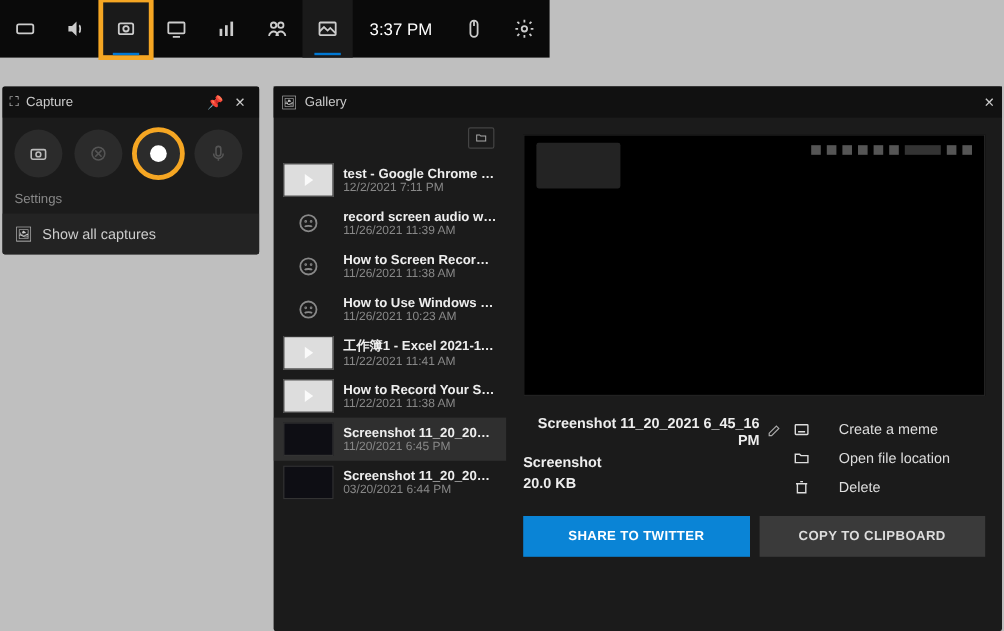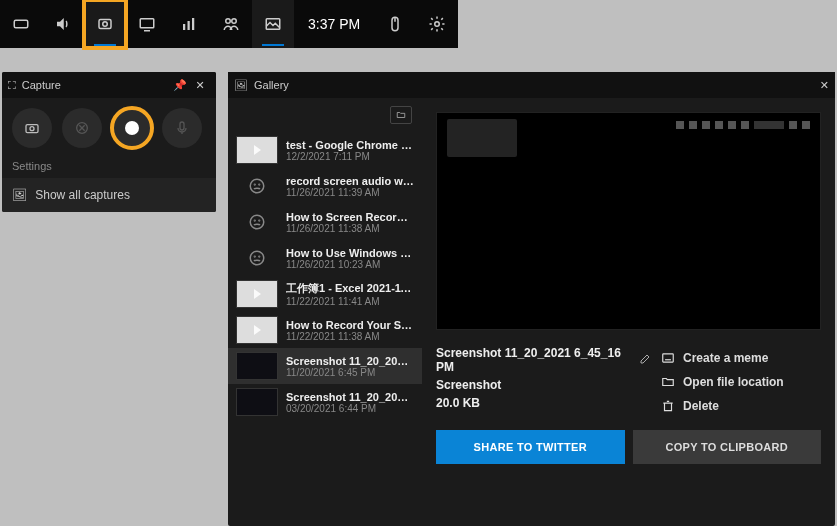--- a/index.html
+++ b/index.html
@@ -40,31 +40,31 @@
 .item.selected { background:#2f2f2f; }
 .thumb { width:42px; height:28px; background:#000; border:1px solid #333; position:relative; flex-shrink:0; display:flex; align-items:center; justify-content:center; }
 .thumb.light { background:#ddd; }
 .thumb.dark { background:#0e0e14; }
 .thumb .play { width:0; height:0; border-left:7px solid rgba(255,255,255,0.85); border-top:5px solid transparent; border-bottom:5px solid transparent; }
 .noface { width:42px; height:28px; display:flex; align-items:center; justify-content:center; color:#888; flex-shrink:0; }
 .item-txt { overflow:hidden; flex:1; }
 .item-title { font-size:11px; color:#eee; font-weight:600; white-space:nowrap; overflow:hidden; text-overflow:ellipsis; }
 .item-sub { font-size:10px; color:#888; white-space:nowrap; }
 
-.gal-main { flex:1; padding:14px 14px 10px 14px; display:flex; flex-direction:column; }
+.gal-main { flex:1; padding:14px 14px 10px 14px; display:flex; flex-direction:column;text-align:right; }
 .preview { width:100%; height:218px; background:#000; border:1px solid #222; position:relative; }
 .preview .mini { position:absolute; left:10px; top:6px; width:70px; height:38px; background:#232323; border-radius:2px; }
 .preview .tbar { position:absolute; right:10px; top:8px; height:12px; display:flex; gap:5px; }
 .preview .tbar span { width:8px; height:8px; background:#555; }
 .meta-row { display:flex; margin-top:16px; gap:10px; }
 .meta-left { flex:1; font-size:12px; }
 .meta-left .line { display:flex; align-items:center; gap:6px; margin-bottom:4px; }
 .meta-left .line.bold { font-weight:600; color:#eee; }
 .meta-right { width:160px; font-size:12px; }
-.act { display:flex; align-items:center; gap:8px; height:24px; cursor:pointer; color:#ddd;font-weight:bold; }
+.act { display:flex; align-items:center; gap:24px; height:24px; cursor:pointer; color:#ddd; }
 .act svg { width:14px; height:14px; }
 .btn-row { display:flex; gap:8px; margin-top:12px; }
 .bluebtn { flex:1; height:34px; background:#0a84d6; color:#fff; font-size:11px; font-weight:600; display:flex; align-items:center; justify-content:center; cursor:pointer; letter-spacing:0.3px; }
 .graybtn { flex:1; height:34px; background:#3a3a3a; color:#ddd; font-size:11px; font-weight:600; display:flex; align-items:center; justify-content:center; cursor:pointer; letter-spacing:0.3px; }
 </style>
 </head>
 <body>
 
 <div class="gamebar">
   <div class="gb-btn">

